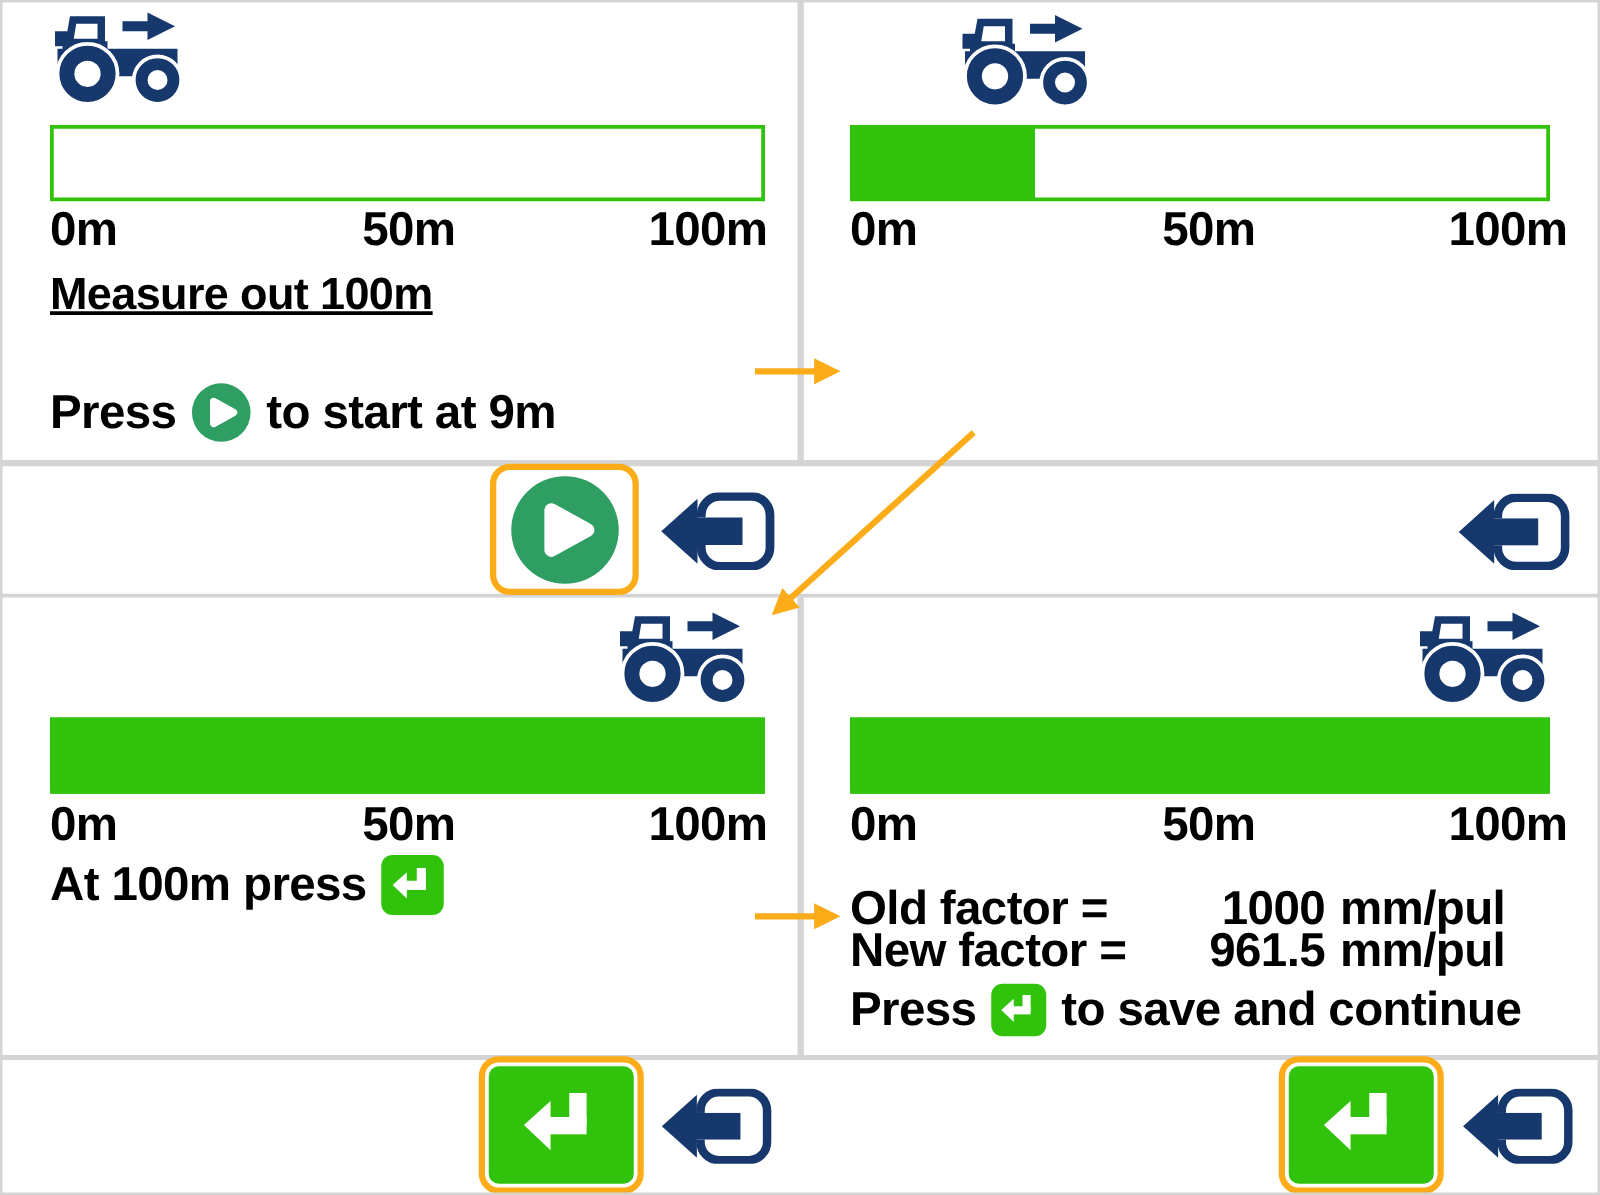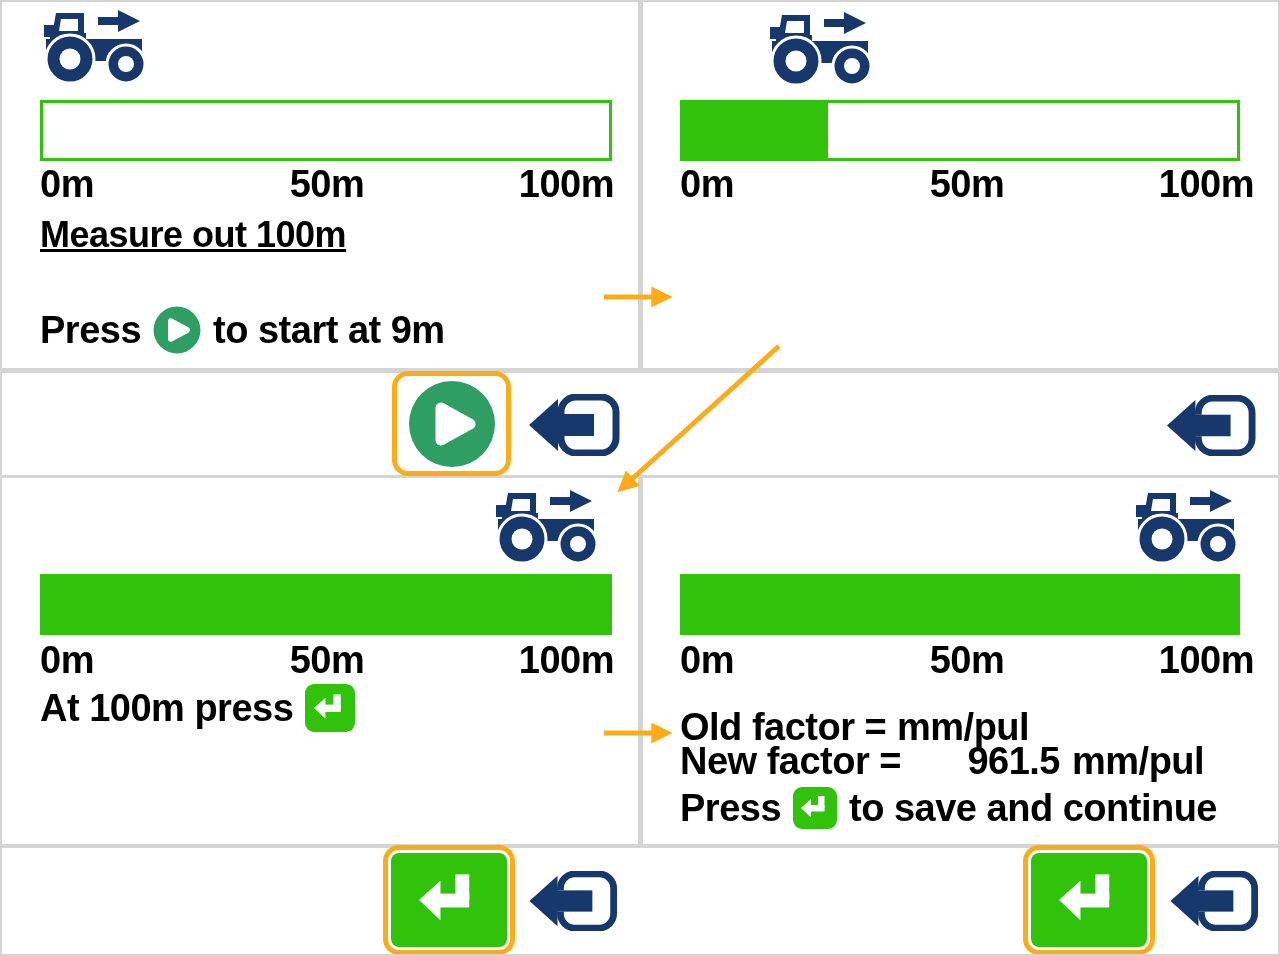--- a/index.html
+++ b/index.html
@@ -190,20 +190,21 @@
     <div class="bar full" style="left:37px;top:96px;width:560px;">
       <div class="fill" style="height: 55px; width: calc(100% + 2px);"></div>
     </div>
     <div class="scale-row" style="left:37px;top:160px;width:574px;">
       <span class="scale-0">0m</span>
       <span class="scale-50">50m</span>
       <span class="scale-100">100m</span>
     </div>
     <div class="factor-row" style="left:37px;top:210px;margin-top:16px;">
       <span class="factor-label">Old factor =</span>
+      <span class="factor-value">1000</span>
       <span class="factor-unit">mm/pul</span>
     </div>
     <div class="factor-row" style="left:37px;top:260px;">
       <span class="factor-label">New factor =</span>
       <span class="factor-value">961.5</span>
       <span class="factor-unit">mm/pul</span>
     </div>
     <div class="press-row" style="left:37px;top:306px;gap:12px;">
       <span>Press</span>
       <span class="ic mini-enter" style="width:44px;height:42px;display:flex;align-items:center;justify-content:center;">

